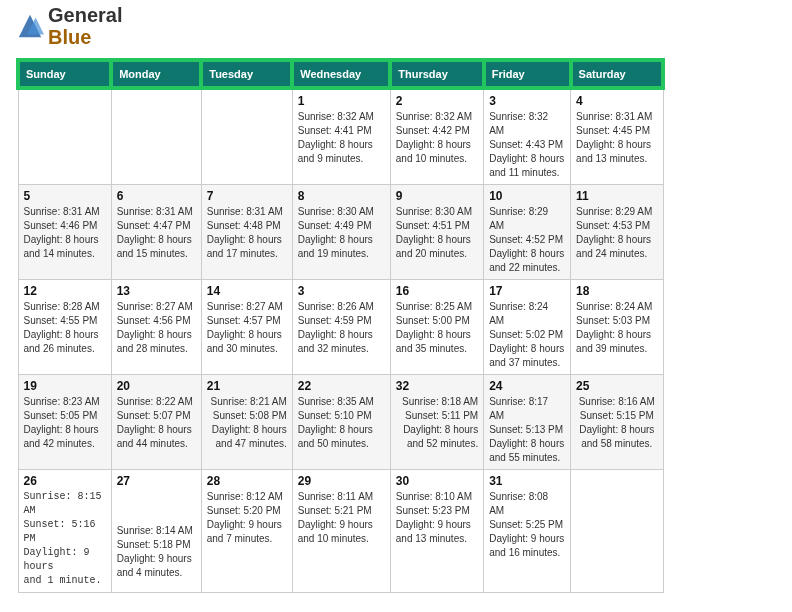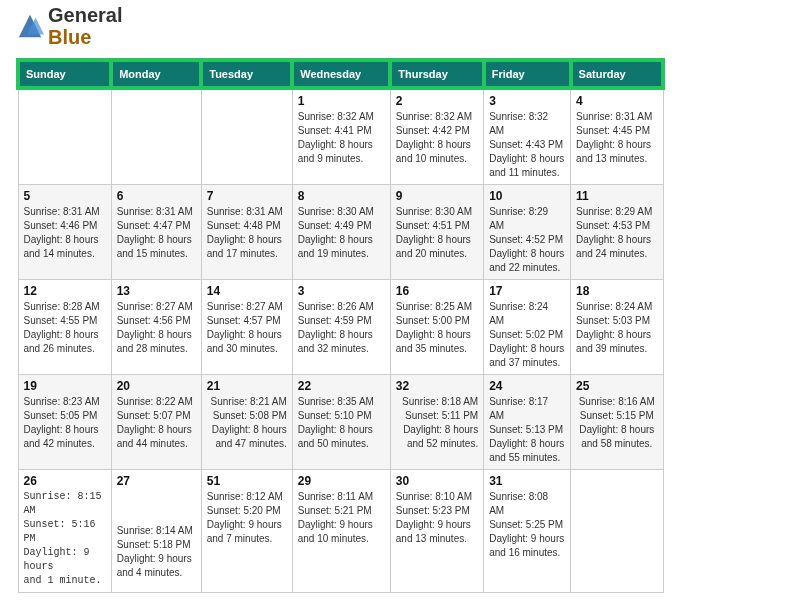--- a/index.html
+++ b/index.html
@@ -313,21 +313,21 @@
 and 1 minute.</div>
           </td>
           <td>
             <div class="day-number">27</div>
             <div class="day-info" style="white-space: pre-line; margin-top: 36px;">Sunrise: 8:14 AM
 Sunset: 5:18 PM
 Daylight: 9 hours
 and 4 minutes.</div>
           </td>
           <td>
-            <div class="day-number">51</div>
+            <div class="day-number">28</div>
             <div class="day-info" style="white-space: pre-line;">Sunrise: 8:12 AM
 Sunset: 5:20 PM
 Daylight: 9 hours
 and 7 minutes.</div>
           </td>
           <td>
             <div class="day-number">29</div>
             <div class="day-info" style="white-space: pre-line;">Sunrise: 8:11 AM
 Sunset: 5:21 PM
 Daylight: 9 hours

